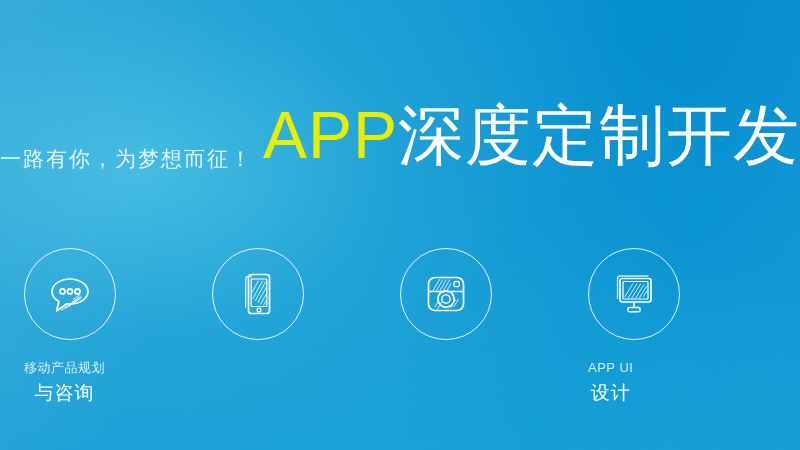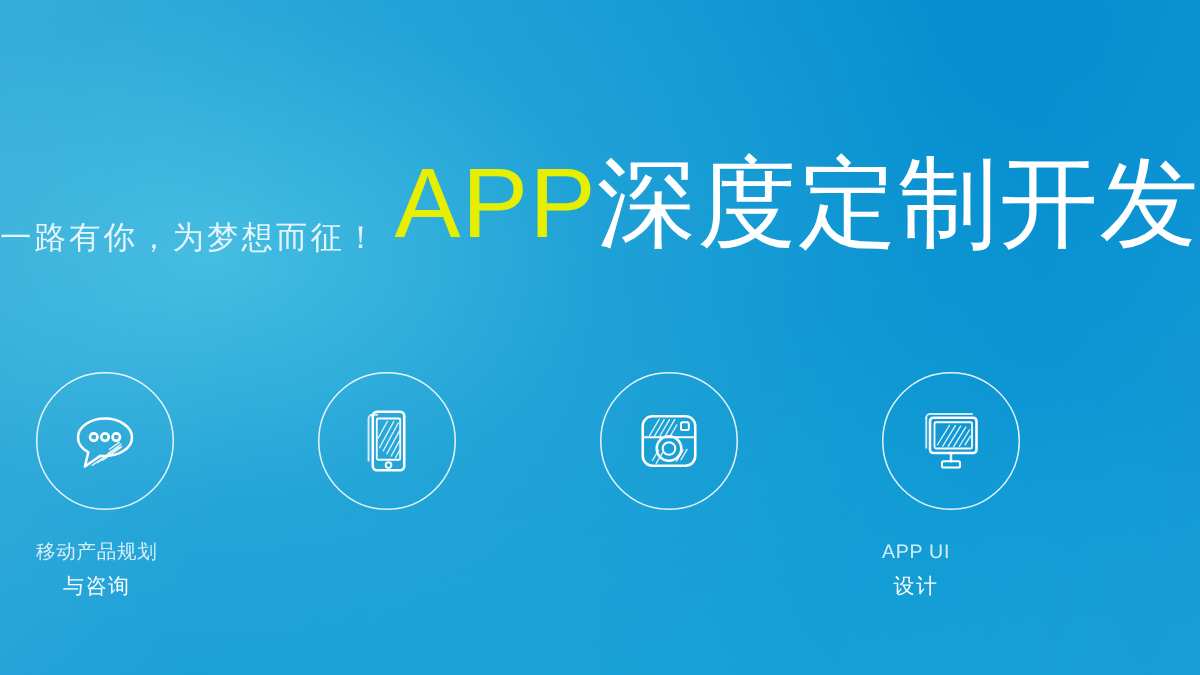--- a/index.html
+++ b/index.html
@@ -98,21 +98,21 @@
   }
   .label-top {
     display: block;
     font-size: 13px;
     color: rgba(255,255,255,0.82);
     letter-spacing: 0.5px;
   }
   .label-main {
     display: block;
     margin-top: 9px;
-    font-size: 14px;
+    font-size: 19px;
     color: #ffffff;
     letter-spacing: 1px;
   }
 </style>
 </head>
 <body>
 
 <div class="banner">
 
   <div class="sheen"></div>

